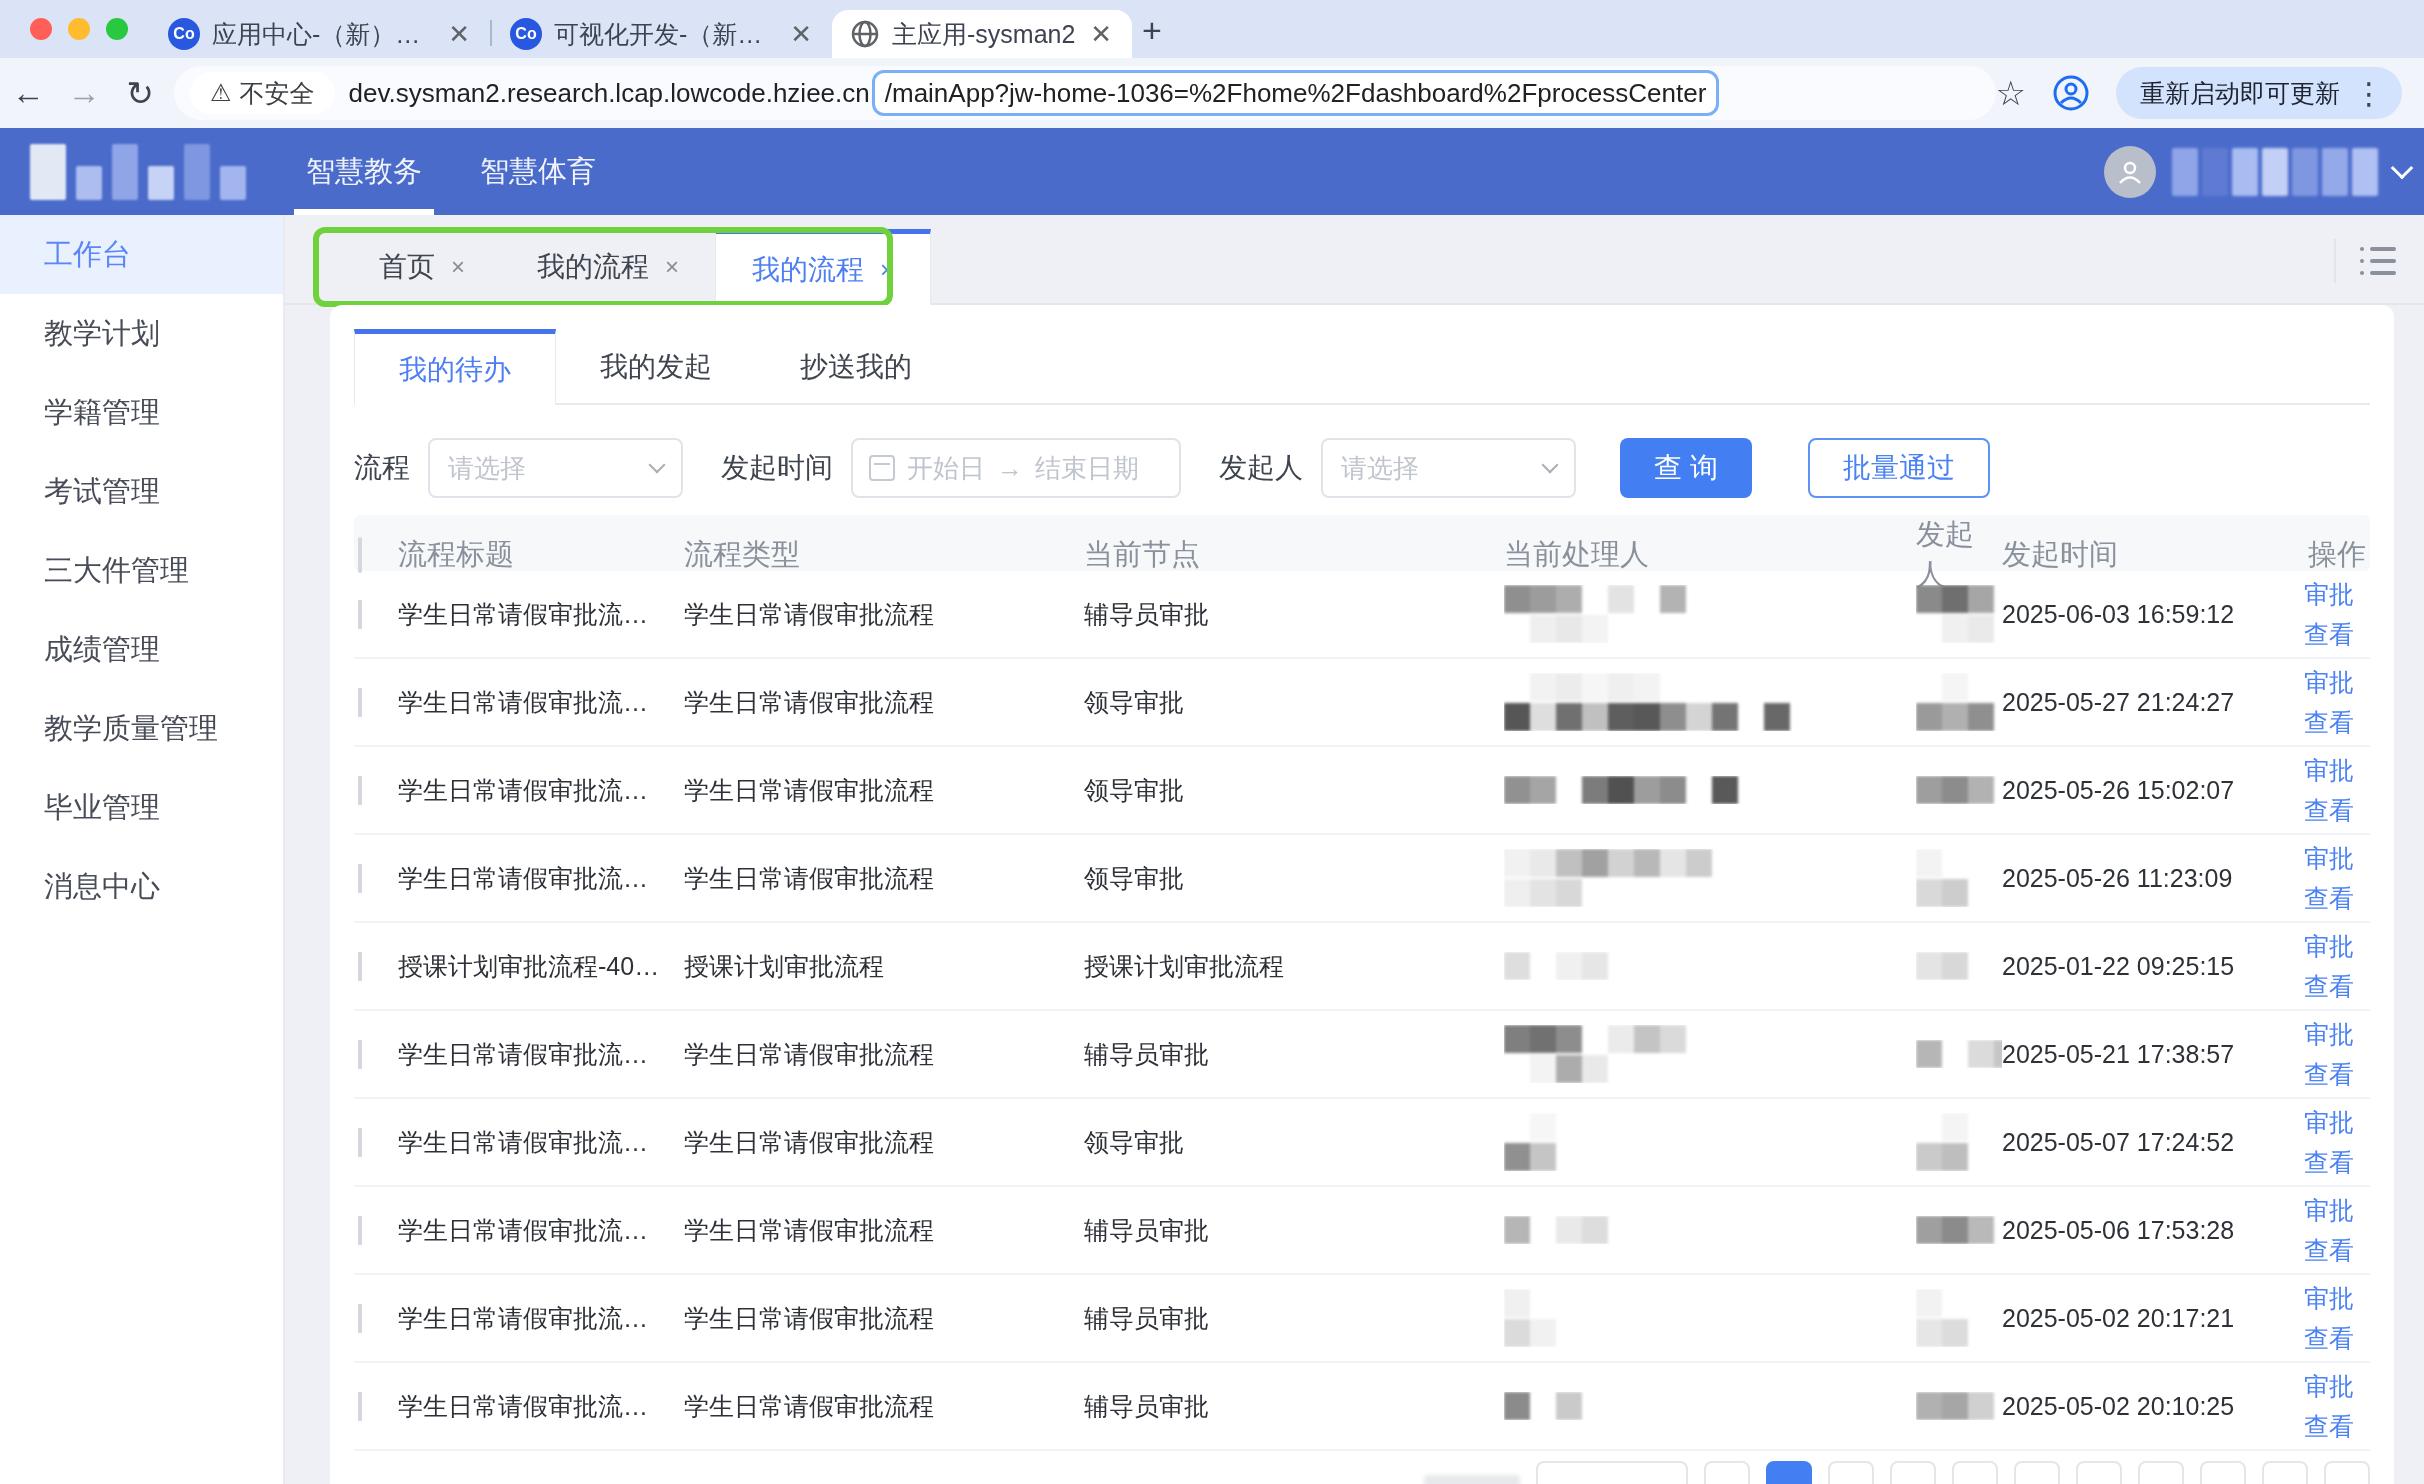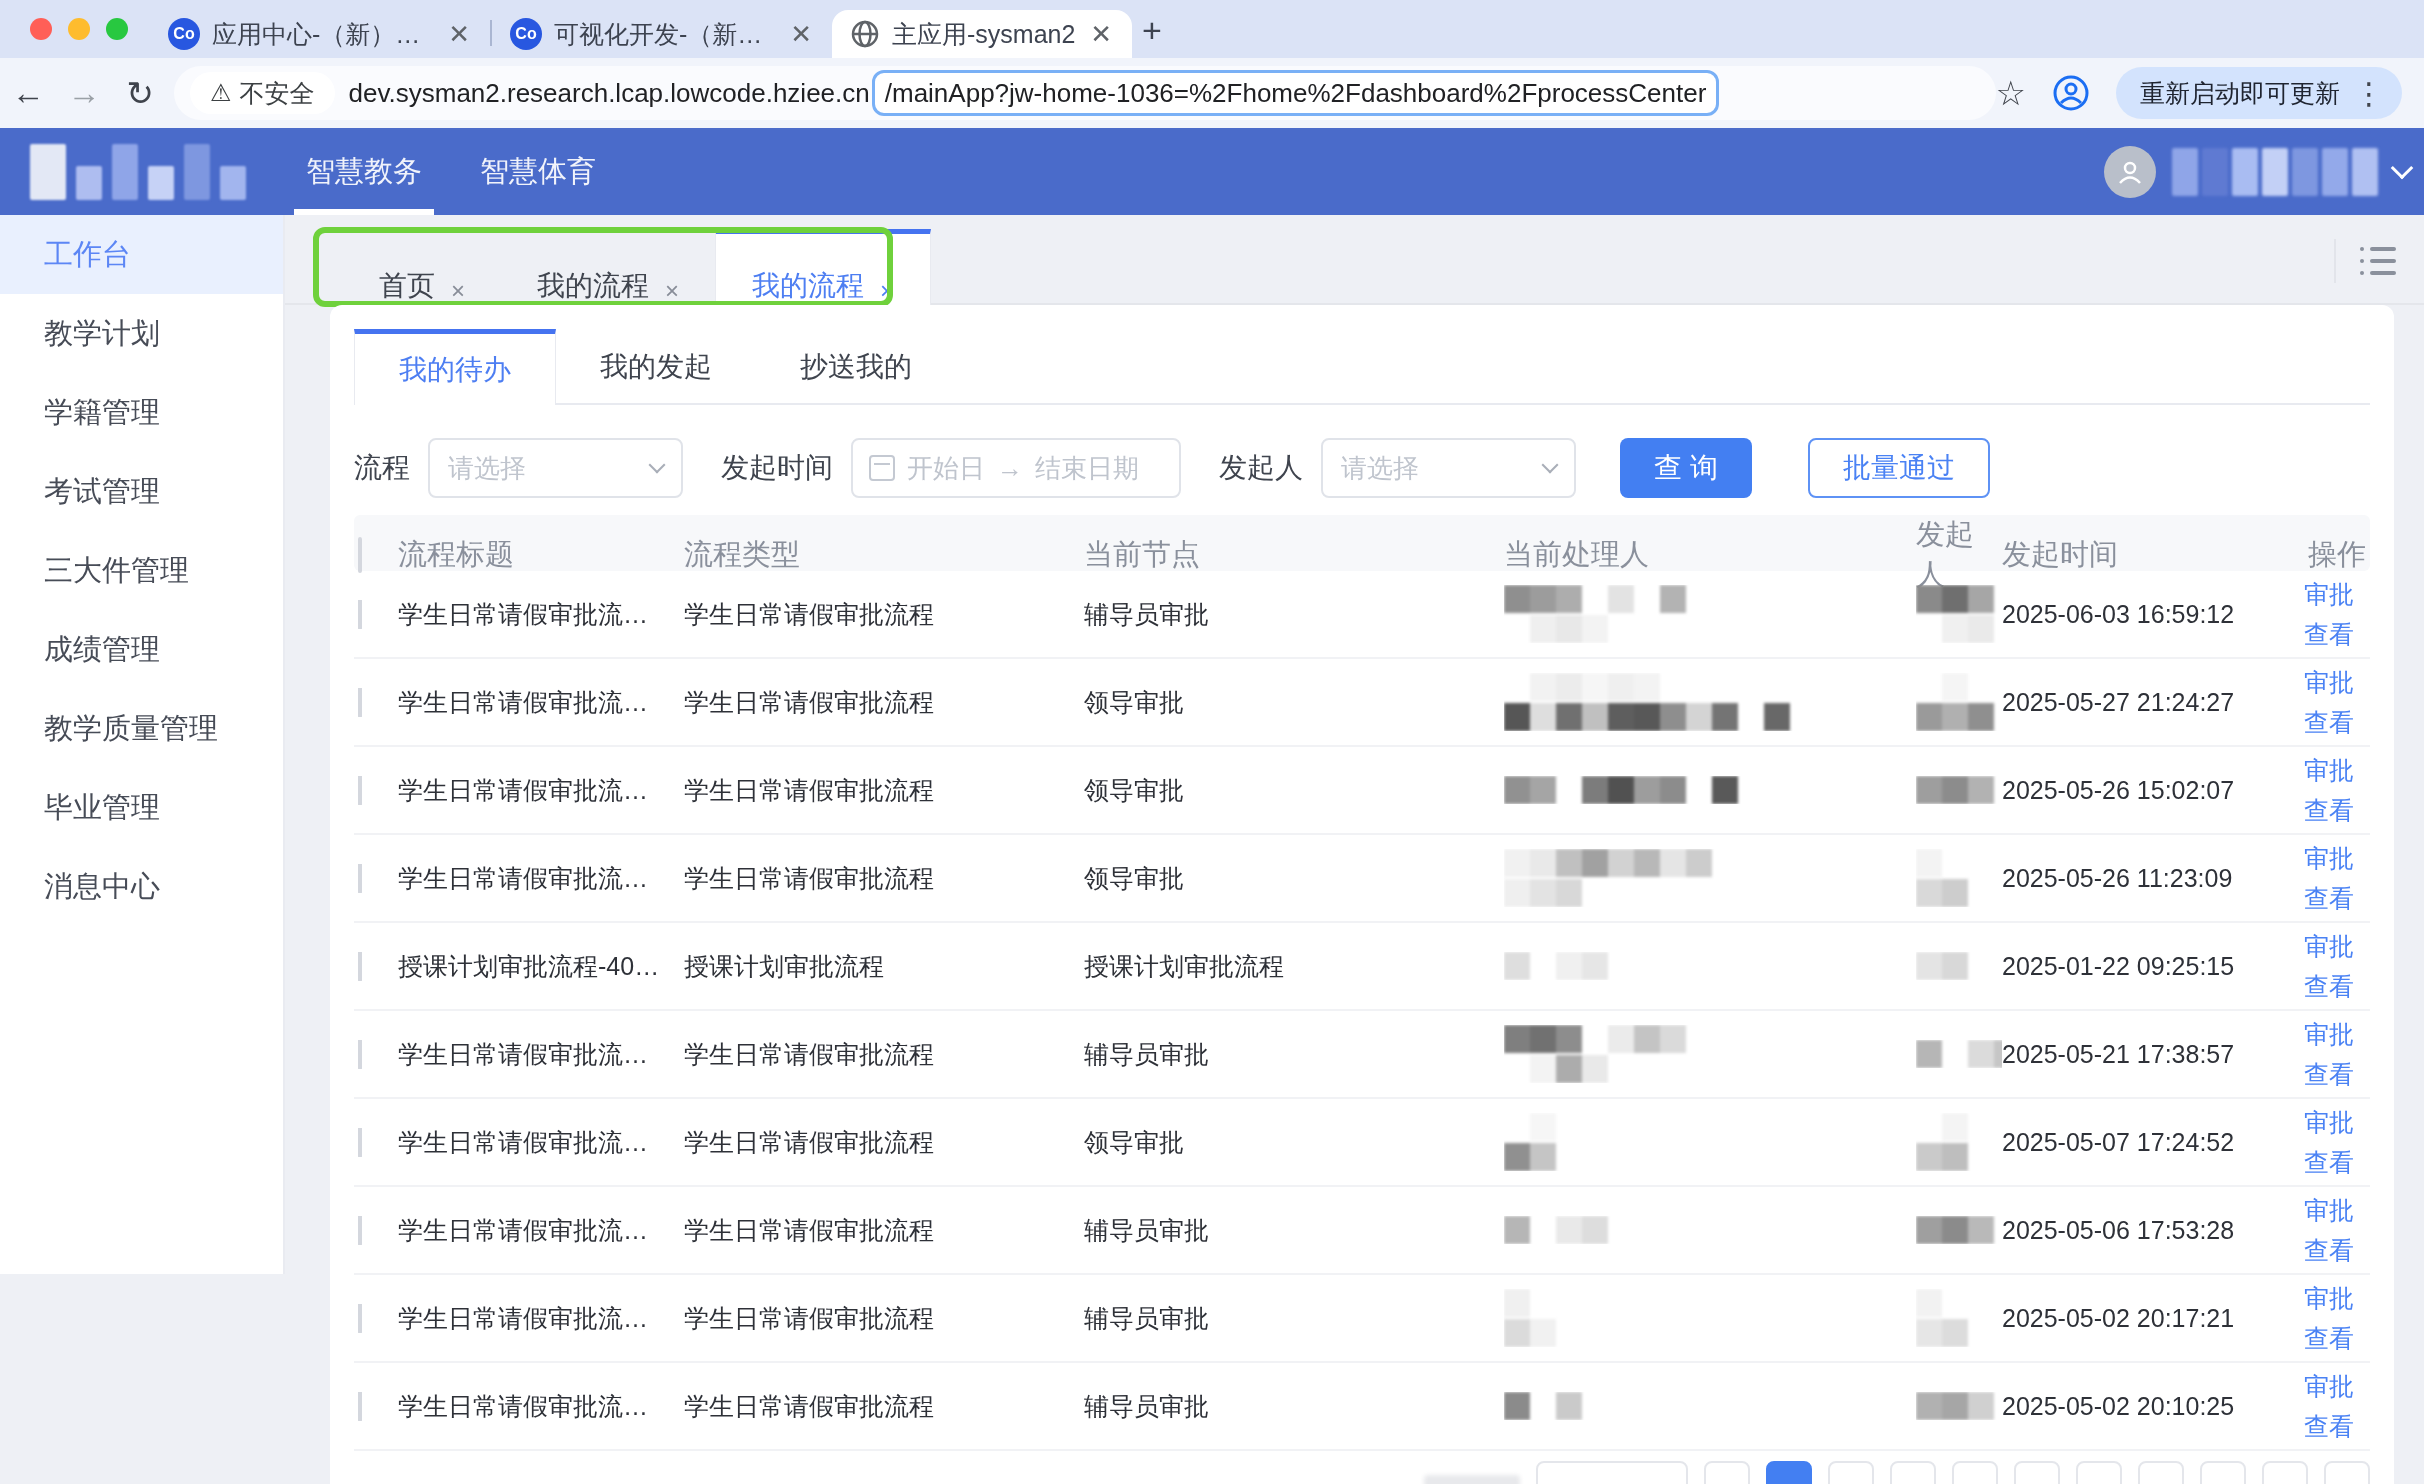--- a/index.html
+++ b/index.html
@@ -56,31 +56,31 @@
     height:6px; background:#ffffff; }
   #header-right { position:absolute; right:14px; top:0; height:87px; display:flex; align-items:center; gap:16px; }
   #avatar { width:52px; height:52px; border-radius:50%; background:#b9bfca; display:flex;
     align-items:center; justify-content:center; }
   #user-blur { display:flex; gap:4px; filter:blur(1.5px); }
   #user-blur .ub { width:26px; height:48px; border-radius:2px; }
   .chev { width:16px; height:16px; border-right:3px solid #fff; border-bottom:3px solid #fff;
     transform:rotate(45deg); margin-top:-8px; }
 
   
-  #appbody { position:absolute; left:0; top:215px; width:2424px; height:1059px; display:flex; }
+  #appbody { position:absolute; left:0; top:215px; width:2424px; height:1269px; display:flex; }
   #sidebar { width:285px; background:#ffffff; border-right:2px solid #e9ebf1; flex:none; }
   .side-item { height:79px; display:flex; align-items:center; padding-left:44px;
     font-size:29px; color:#474c57; }
   .side-item.active { background:#e9f0fe; color:#5c86f5; }
   #main { flex:1; position:relative; background:#eef0f5; }
 
   
   #wstrip { position:absolute; left:0; top:0; right:0; height:90px; border-bottom:2px solid #e4e6eb; }
   #wstabs { position:absolute; left:58px; top:14px; height:76px; display:flex; align-items:center; }
-  .wstab { display:flex; align-items:flex-end; gap:16px; font-size:28px; color:#3f444e;
+  .wstab { display:flex; align-items:center; gap:16px; font-size:28px; color:#3f444e;
     padding:0 36px; height:76px; }
   .wstab .wsclose { font-size:24px; color:#888d98; }
   .wstab.active { background:#ffffff; color:#4d7ef2; border-top:5px solid #4573f0;
     border-left:1px solid #e8eaf0; border-right:1px solid #e8eaf0; }
   .wstab.active .wsclose { color:#4d7ef2; }
   #green-box { position:absolute; left:28px; top:12px; width:580px; height:80px;
     border:6px solid #6fd13c; border-radius:12px; pointer-events:none; }
   #ws-right { position:absolute; right:28px; top:24px; display:flex; align-items:center; gap:24px; }
   #ws-divider { width:2px; height:44px; background:#e2e4ea; }
   .list-icon { width:36px; height:30px; position:relative; }

